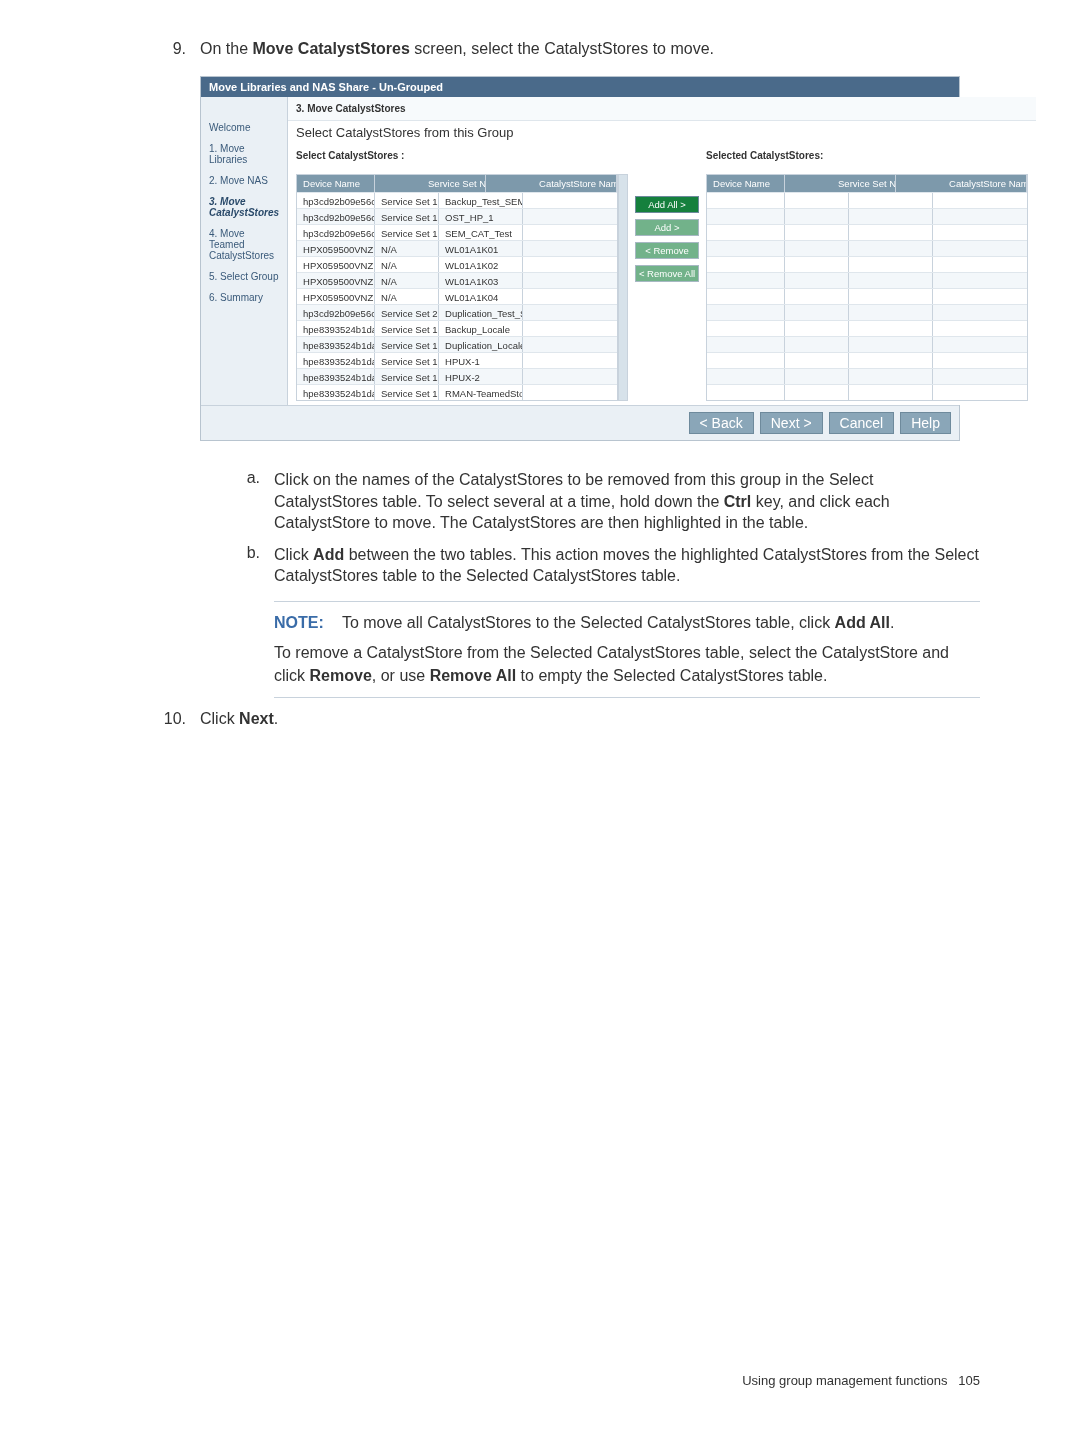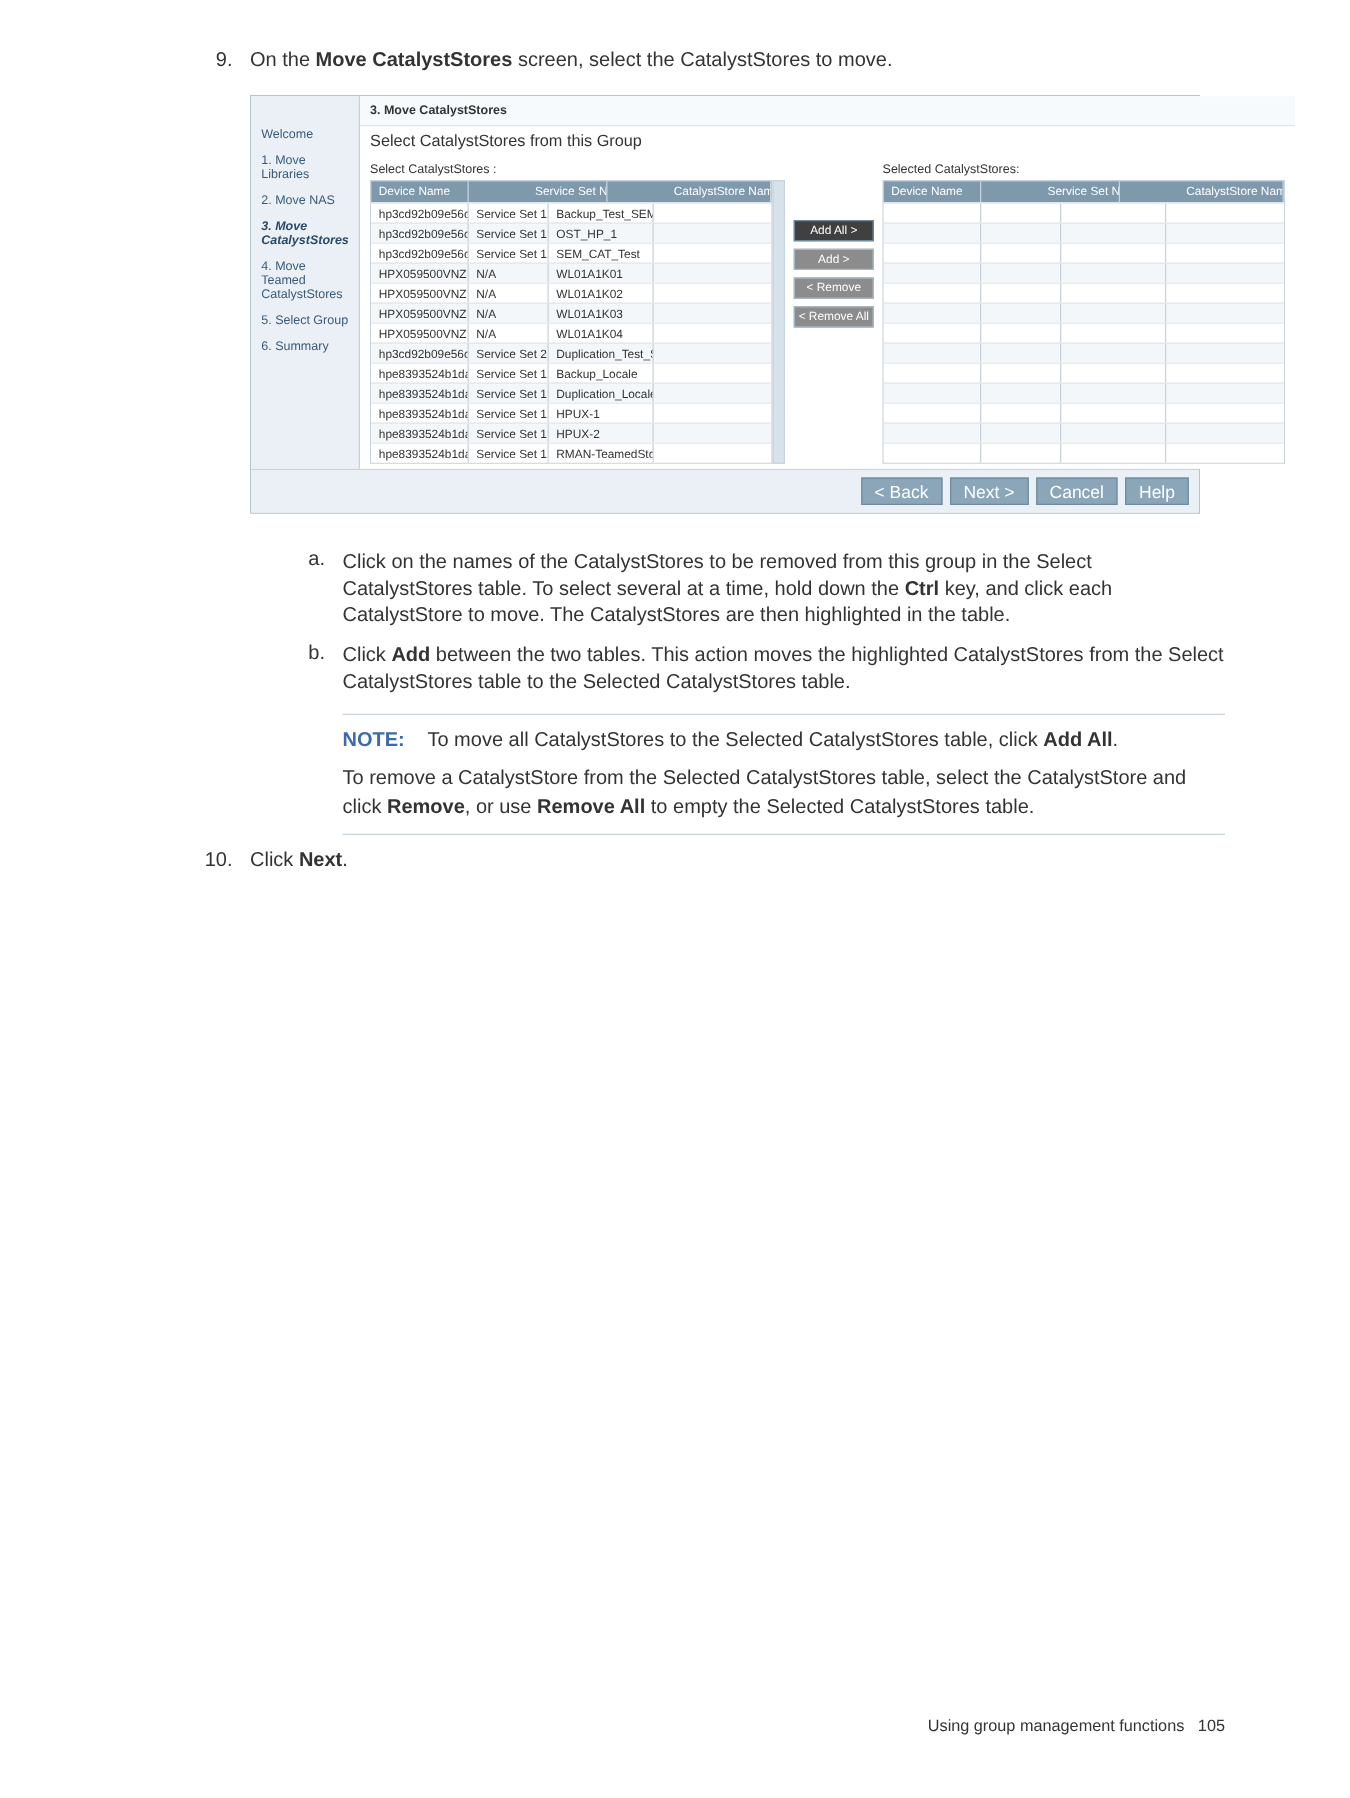--- a/index.html
+++ b/index.html
@@ -48,21 +48,21 @@
   .wizard-main { flex: 1; background: #fff; }
   .wiz-heading {
     font-weight: bold;
     padding: 6px 8px;
     border-bottom: 1px solid #dfe6ec;
     background: #f7fafc;
     font-size: 10px;
   }
   .wiz-sub { padding: 4px 8px; font-size: 13px; }
   .wiz-row { display: flex; padding: 6px 8px 4px 8px; gap: 6px; align-items: flex-start; }
-  .col-label { font-weight: normal; font-size: 10px; padding-bottom: 3px; }
+  .col-label { font-weight: bold; font-size: 10px; padding-bottom: 13px; }
   .tbl { border: 1px solid #c8d2dc; font-size: 9.5px; }
   .tbl .hd { display: flex; background: #7d99ab; color: #fff; gap: 47px; }
   .tbl .hd > div, .tbl .rw > div {
     padding: 3px 6px;
     border-right: 1px solid #c8d2dc;
     overflow: hidden;
     white-space: nowrap;
   }
   .tbl .rw { display: flex; border-top: 1px solid #dfe6ec; background: #fff; cursor: pointer; height: 16px; }
   .tbl .rw:nth-child(even) { background: #f3f7fa; }
@@ -70,21 +70,21 @@
   .c-svc { width: 64px; }
   .c-cat { width: 84px; }
   .left-col { }
   .right-col { }
   .mid-col { width: 66px; display: flex; flex-direction: column; gap: 6px; padding-top: 46px; align-items: center; }
   .mid-btn {
     width: 64px;
     text-align: center;
     padding: 2px 0;
     font-size: 9.5px;
-    background: #404040;
+    background: #15803d;
     color: #fff;
     border: 1px solid #6e8a9c;
     cursor: pointer;
   }
   .mid-btn.disabled { opacity: 0.6; cursor: default; }
   .scroll-hint { width: 10px; background: #d7e2ea; border:1px solid #c8d2dc;}
   .wizard-footer {
     background: #eaf0f5;
     border-top: 1px solid #c8d2dc;
     padding: 6px 8px;
@@ -131,20 +131,21 @@
 <div class="page">
 
   <div class="step-line">
     <div class="step-num">9.</div>
     <div class="step-text">
       <span>On the </span><span class="bold">Move CatalystStores</span><span> screen, select the CatalystStores to move.</span>
     </div>
   </div>
 
   <div class="wizard">
+    <div class="wizard-title">Move Libraries and NAS Share - Un-Grouped</div>
     <div class="wizard-body">
       <div class="wizard-side" id="wiz-steps">
           <div class="side-item">Welcome</div>
           <div class="side-item">1. Move Libraries</div>
           <div class="side-item">2. Move NAS</div>
           <div class="side-item current">3. Move CatalystStores</div>
           <div class="side-item">4. Move Teamed CatalystStores</div>
           <div class="side-item">5. Select Group</div>
           <div class="side-item">6. Summary</div>
         </div>

